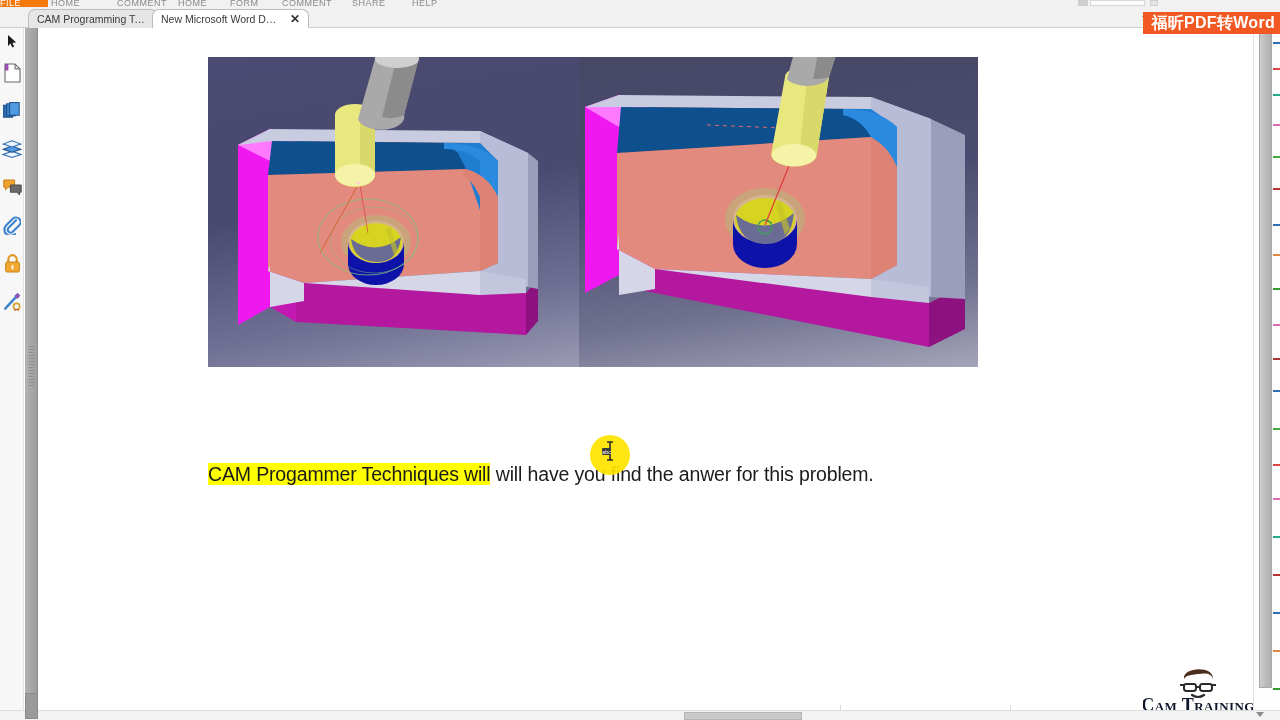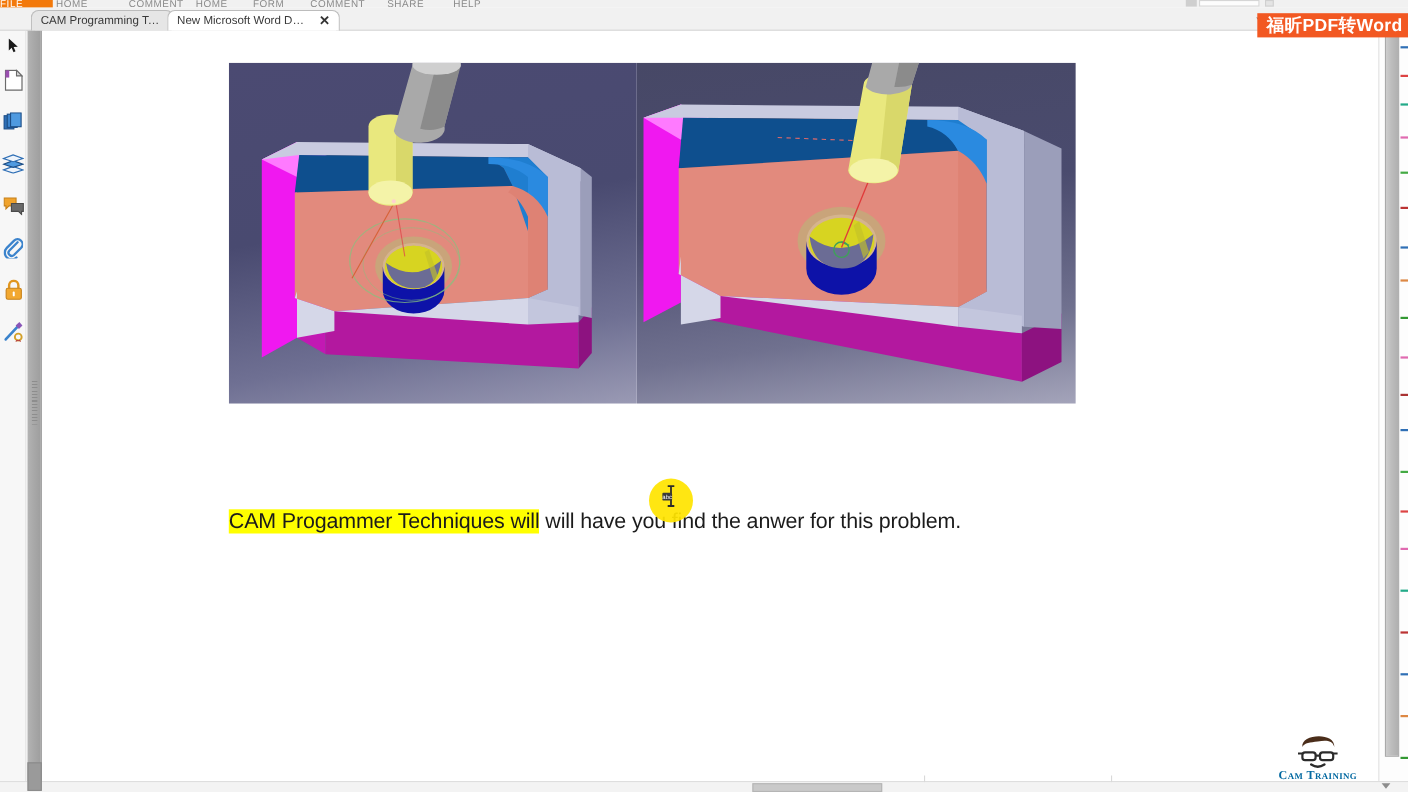--- a/index.html
+++ b/index.html
@@ -154,21 +154,21 @@
     position: absolute; right: 0px; bottom: 0px;
     width: 110px; height: 65px;
     background: rgba(255,255,255,0.86);
     display:flex; flex-direction:column; align-items:center; justify-content:flex-end;
     padding-bottom:1px;
     overflow:hidden;
   }
   .logo-face { width: 52px; height: 36px; display:block; }
   .logo-name {
     font-family: "Liberation Serif", serif;
-    font-size: 11px; letter-spacing: .4px; color: #0369a1;
+    font-size: 18px; letter-spacing: .4px; color: #0f172a;
     font-variant: small-caps; font-weight: 600;
     line-height: 13px;
     white-space: nowrap;
   }
   .logo-tag {
     font-size: 5px; color: #b4522a; letter-spacing: .3px;
     white-space: nowrap; line-height: 7px;
   }
 
   

